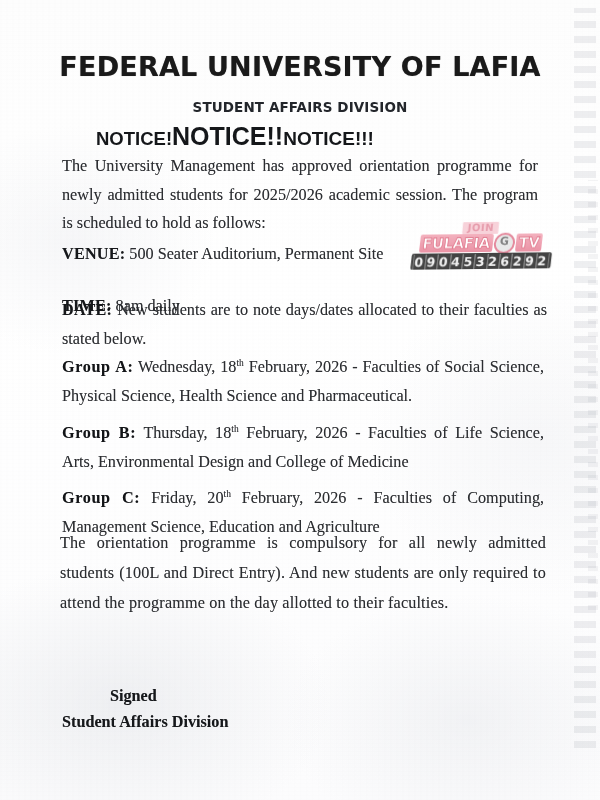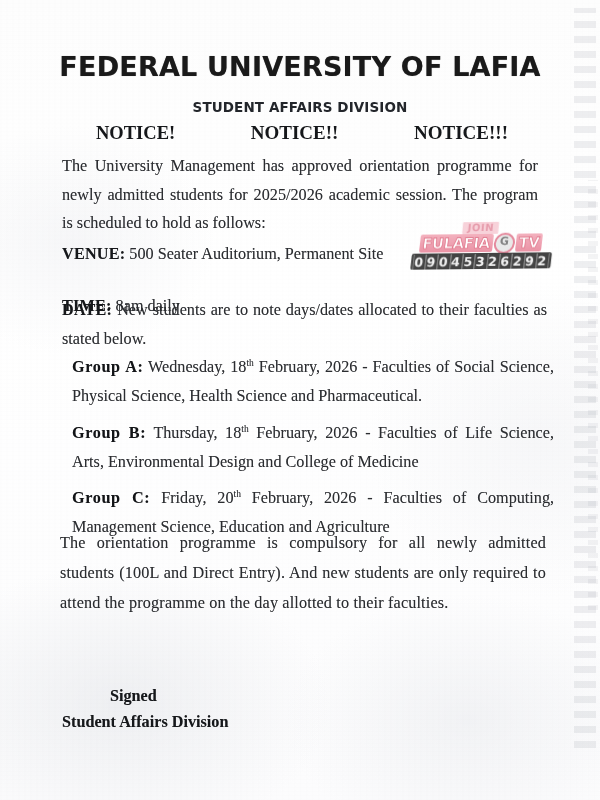--- a/index.html
+++ b/index.html
@@ -102,30 +102,29 @@
     letter-spacing: 0.1px;
     color: #23262b;
   }
 
   .notice-row {
     position: absolute;
     top: 122px;
     left: 96px;
     width: 412px;
     display: flex;
-    justify-content: space-between;
     align-items: baseline;
-    font-family: Liberation Serif, serif;
+    font-family: Liberation Sans, sans-serif;
     font-weight: 700;
     font-size: 19px;
     color: #15171a;
   }
   .notice-row span { white-space: nowrap; }
   .notice-row .n1 { font-size: 18.5px; }
-  .notice-row .n2 { font-size: 19px; }
+  .notice-row .n2 { font-size: 25px; }
   .notice-row .n3 { font-size: 19px; }
 
   
   .body-text {
     position: absolute;
     left: 62px;
     width: 478px;
     font-family: "Liberation Serif", serif;
     font-size: 16.2px;
     color: #2b2d31;
@@ -149,21 +148,21 @@
   }
   .kv-line b {
     font-weight: 700;
     color: #16181b;
     letter-spacing: 0.2px;
   }
   .kv-date-wrap { text-align: justify; }
 
   .group-block {
     position: absolute;
-    left: 72px;
+    left: 62px;
     width: 482px;
     font-family: "Liberation Serif", serif;
     font-size: 16.2px;
     color: #2b2d31;
     line-height: 29px;
     text-align: justify;
     text-shadow: 0 0 0.55px rgba(0,0,0,0.30);
   }
   .group-block .glabel {
     font-weight: 700;

